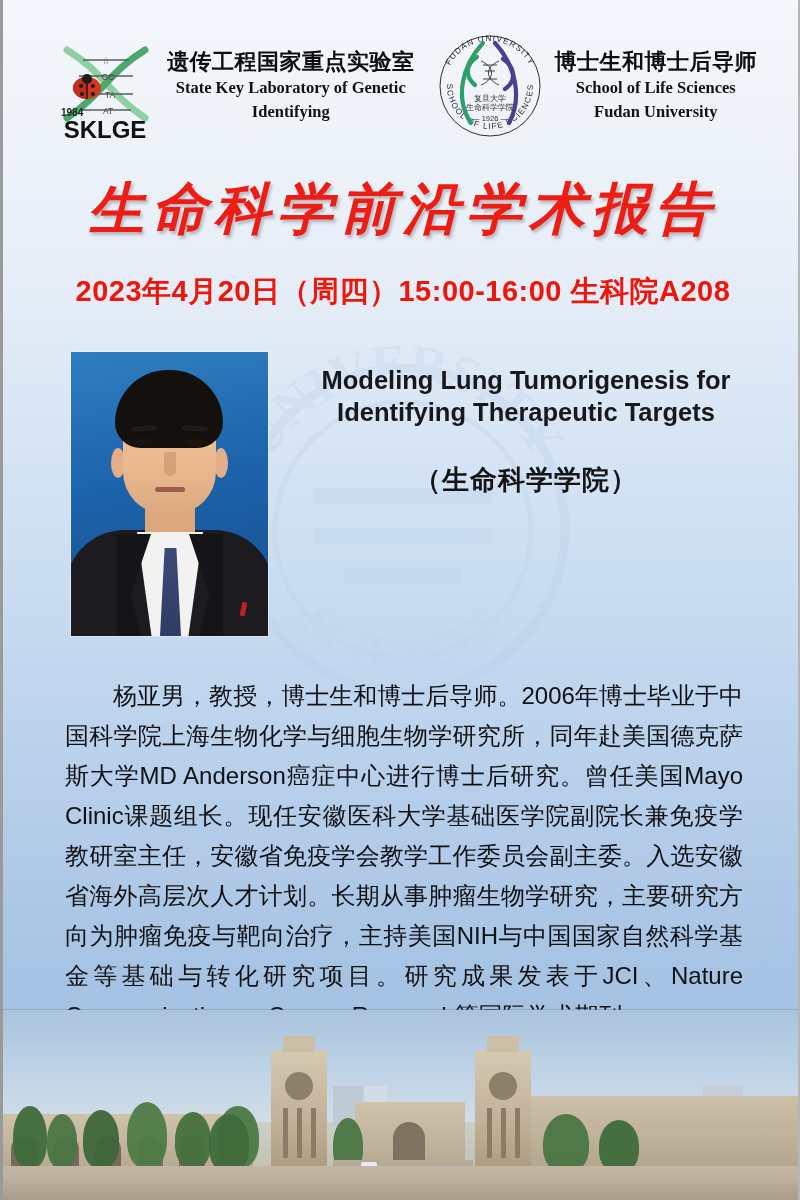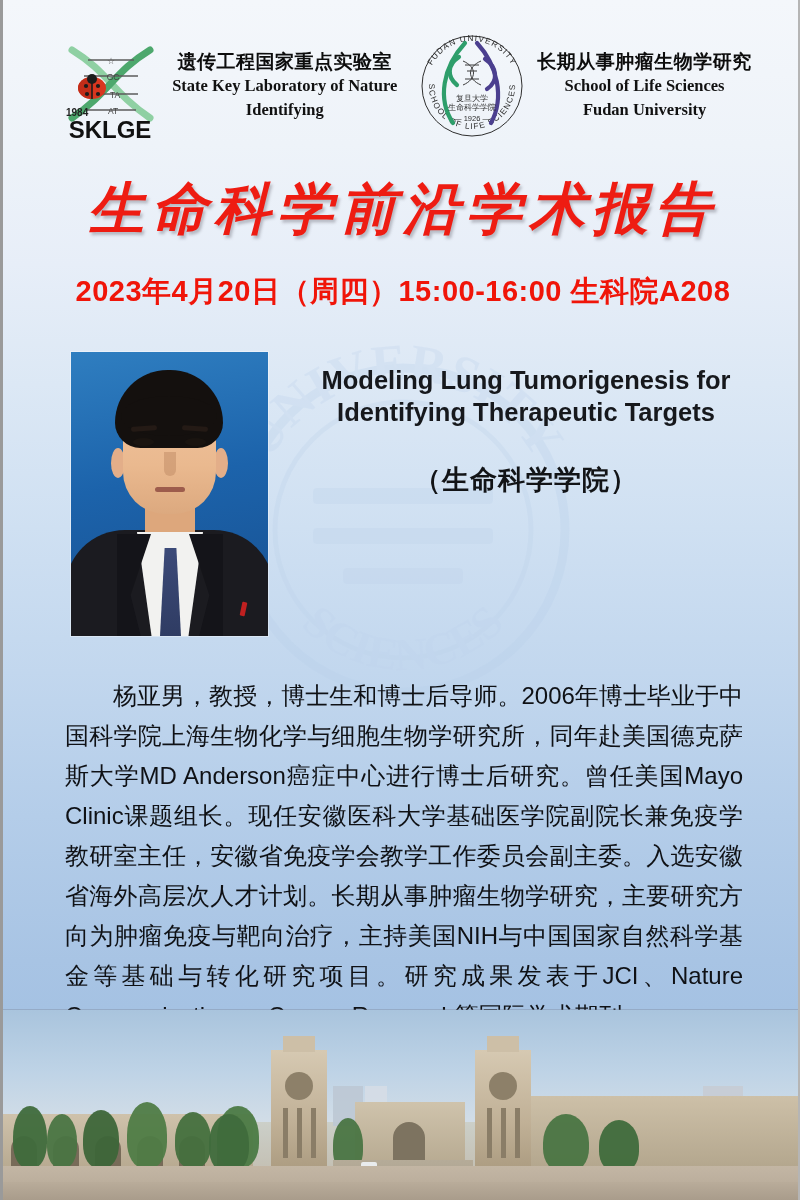--- a/index.html
+++ b/index.html
@@ -34,21 +34,21 @@
   
   .header{
     position:absolute;left:0;top:22px;width:800px;height:128px;
     display:flex;align-items:center;justify-content:center;
   }
   .hblock{display:flex;align-items:center;}
   .logo-sklge{width:112px;height:112px;flex:none;}
   .logo-fudan{width:118px;height:118px;flex:none;}
   .htext{margin-left:6px;text-align:center;}
   .htext .cn{
-    font-weight:bold;font-size:19px;color:#0d0d0d;letter-spacing:.5px;
+    font-weight:bold;font-size:22px;color:#0d0d0d;letter-spacing:.5px;
     line-height:1.18;white-space:nowrap;
   }
   .htext .en{
     font-family:"Liberation Serif","DejaVu Serif",serif;
     font-weight:bold;font-size:16.5px;color:#111;line-height:1.26;margin-top:3px;
     white-space:nowrap;
   }
   .gap{width:16px;}
 
   
@@ -229,21 +229,21 @@
           <circle cx="32" cy="56" r="2.1" fill="#1c1c1c"></circle>
           <circle cx="44" cy="56" r="2.1" fill="#1c1c1c"></circle>
           <circle cx="33" cy="64" r="2.1" fill="#1c1c1c"></circle>
           <circle cx="44" cy="64" r="2.1" fill="#1c1c1c"></circle>
         </g>
         <text x="12" y="86" font-size="10" font-weight="bold" fill="#222" font-family="'Liberation Sans',sans-serif">1984</text>
         <text x="56" y="108" font-size="24" font-weight="bold" fill="#111" text-anchor="middle" font-family="'Liberation Sans',sans-serif">SKLGE</text>
       </svg>
       <div class="htext">
         <div class="cn">遗传工程国家重点实验室</div>
-        <div class="en">State Key Laboratory of Nature</div>
+        <div class="en">State Key Laboratory of Genetic</div>
         <div class="en">Identifying</div>
       </div>
     </div>
 
     <div class="gap"></div>
 
     <div class="hblock">
 
       <svg class="logo-fudan" viewBox="0 0 118 118">
         <defs>
@@ -268,21 +268,21 @@
           <path d="M68,34 C54,40 54,52 68,58"></path>
           <line x1="52" y1="38" x2="66" y2="38"></line>
           <line x1="54" y1="44" x2="64" y2="44"></line>
           <line x1="52" y1="52" x2="66" y2="52"></line>
         </g>
         <text x="59" y="74" font-size="8" fill="#2b2b2b" text-anchor="middle" font-family="'Liberation Sans',sans-serif">复旦大学</text>
         <text x="59" y="83" font-size="8" fill="#2b2b2b" text-anchor="middle" font-family="'Liberation Sans',sans-serif">生命科学学院</text>
         <text x="59" y="94" font-size="7.5" fill="#2b2b2b" text-anchor="middle" font-family="'Liberation Sans',sans-serif">— 1926 —</text>
       </svg>
       <div class="htext">
-        <div class="cn">长期从事肿瘤生物学研究</div>
+        <div class="cn">博士生和博士后导师</div>
         <div class="en">School of Life Sciences</div>
         <div class="en">Fudan University</div>
       </div>
     </div>
   </div>
 
   <div class="main-title">生命科学前沿学术报告</div>
   <div class="date-line">2023年4月20日（周四）15:00-16:00  生科院A208</div>
 
   <div class="portrait">

